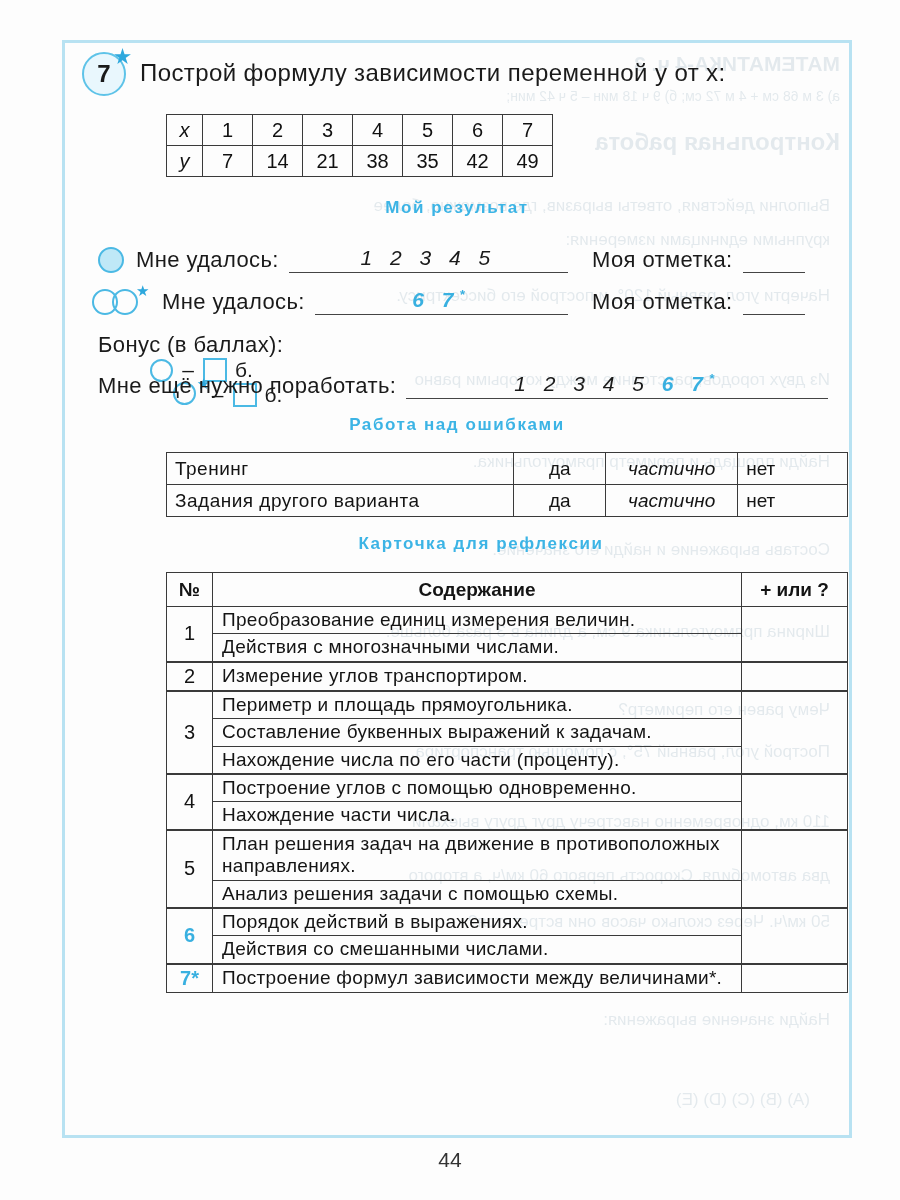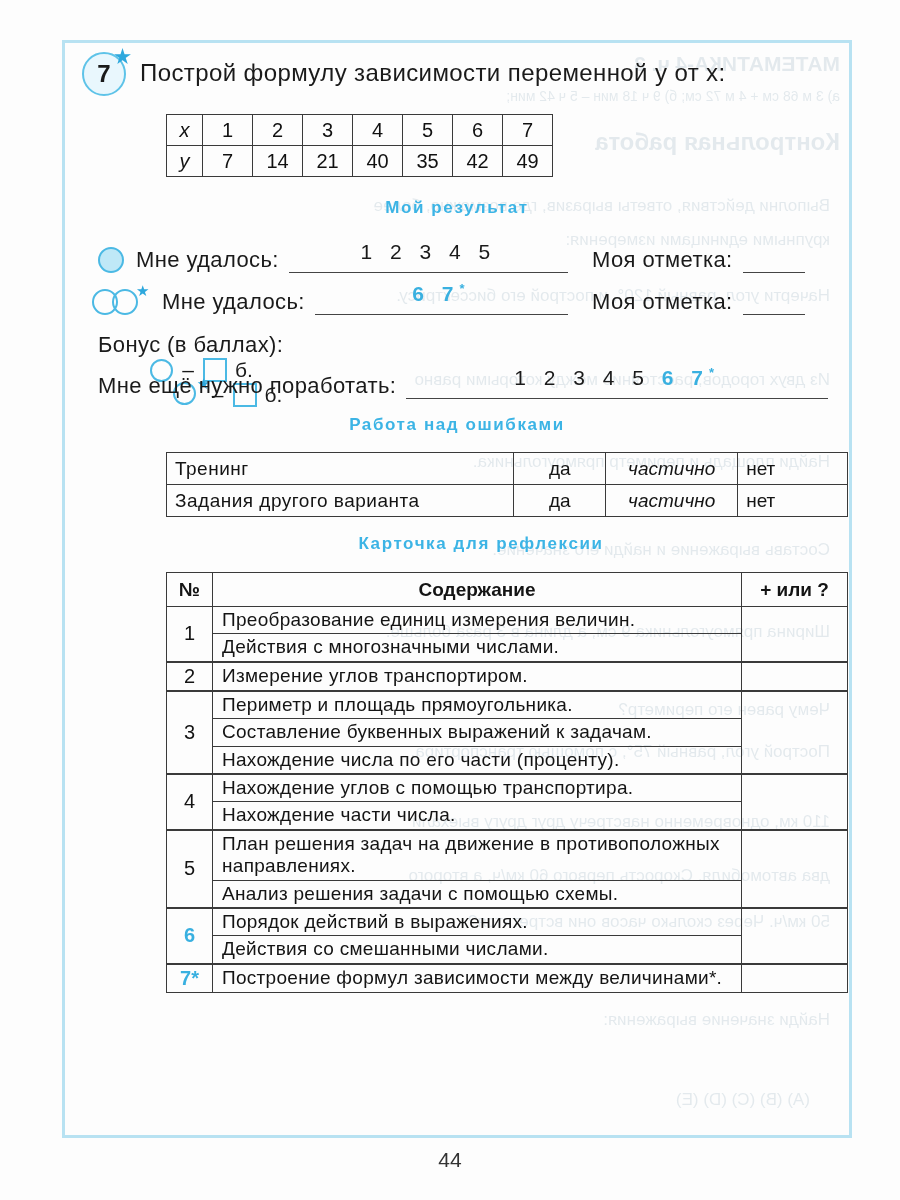--- a/index.html
+++ b/index.html
@@ -112,24 +112,25 @@
     color: #2ea8dd; font-size: 15px; line-height: 1;
   }
   .lbl { margin-left: 12px; white-space: nowrap; letter-spacing: 0.4px; }
   .fill-line {
     position: relative;
     border-bottom: 1.6px solid #444;
     margin-left: 10px;
     height: 27px;
   }
   .fill-line .digits {
-    position: absolute; bottom: 8px; left: 0;
+    position: absolute; bottom: 2px; left: 0;
     width: 100%;
     font-size: 21px; letter-spacing: 6px;
     white-space: nowrap;
+    font-style: italic;
   }
   .blue { color: #39b0e0; font-weight: bold; }
   .sup { font-size: 13px; vertical-align: super; }
 
   .bonus-sq {
     width: 24px; height: 24px;
     border: 2px solid #4bb9e4; flex: 0 0 24px;
   }
   .dash { margin: 0 9px; font-size: 21px; }
   .bunit { margin-left: 8px; font-size: 21px; }
@@ -241,21 +242,21 @@
           <td>4</td>
           <td>5</td>
           <td>6</td>
           <td>7</td>
         </tr>
         <tr>
           <td class="hdr">y</td>
           <td>7</td>
           <td>14</td>
           <td>21</td>
-          <td>40</td>
+          <td>38</td>
           <td>35</td>
           <td>42</td>
           <td>49</td>
         </tr>
       </tbody>
     </table>
 
     <div class="sect-title" style="top:158px;">Мой результат</div>
 
     <div class="row-res" style="left:36px; top:206px; width:470px;">
@@ -365,21 +366,21 @@
             <td class="mark thick-top" rowspan="3"></td>
           </tr>
           <tr>
             <td class="cont">Составление буквенных выражений к задачам.</td>
           </tr>
           <tr>
             <td class="cont">Нахождение числа по его части (проценту).</td>
           </tr>
           <tr>
             <td class="num thick-top" rowspan="2">4</td>
-            <td class="cont thick-top">Нахождение углов с помощью транспортира.</td>
+            <td class="cont thick-top">Построение углов с помощью одновременно.</td>
             <td class="mark thick-top" rowspan="2"></td>
           </tr>
           <tr>
             <td class="cont">Нахождение части числа.</td>
           </tr>
           <tr>
             <td class="num thick-top" rowspan="2">5</td>
             <td class="cont thick-top">План решения задач на движение в противоположных направлениях.</td>
             <td class="mark thick-top" rowspan="2"></td>
           </tr>

